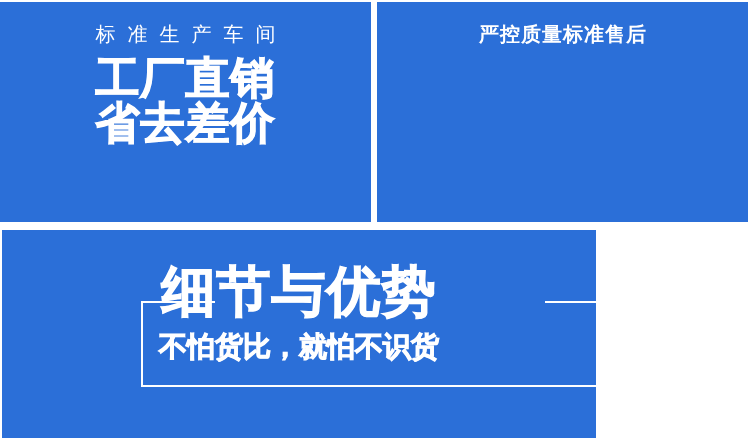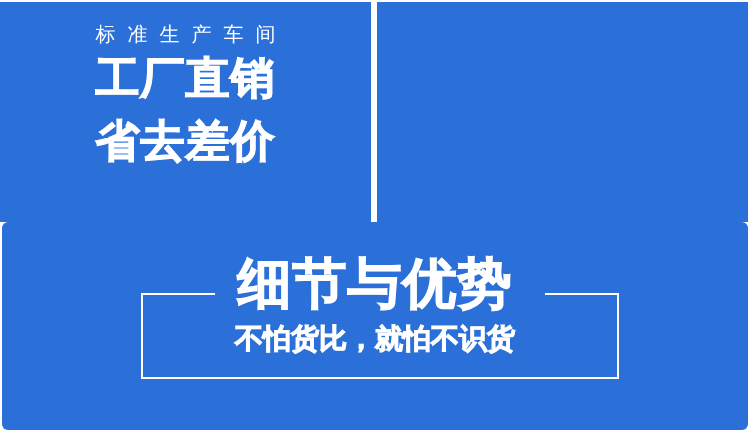--- a/index.html
+++ b/index.html
@@ -74,32 +74,31 @@
   .headline {
     color: #ffffff;
     font-weight: 900;
     font-size: 44px;
     line-height: 1.02;
     letter-spacing: 1px;
     white-space: nowrap;
     -webkit-text-stroke: 1.2px #ffffff;
   }
   .headline.l1 { margin-top: 12px; }
-  .headline.l2 { margin-top: 18px; }
+  .headline.l2 { margin-top: 0; }
 
   
   .bottom-panel {
     position: absolute;
     left: 2px;
-    top: 222px;
-    width: 746px;
+    top: 230px;
+    width: 594px;
     height: 208px;
     background: #2B6FD8;
     overflow: hidden;
-    border-radius: 6px;
   }
 
   
   .frame {
     position: absolute;
     left: 139px;   
     top: 72px;     
     width: 478px;
     height: 85px;
     box-sizing: border-box;
@@ -156,20 +155,21 @@
     <div class="panel">
       <div class="panel-inner">
         <div class="eyebrow spaced">标准生产车间</div>
         <div class="headline l1">工厂直销</div>
         <div class="headline l2">省去差价</div>
       </div>
     </div>
 
     <div class="panel">
       <div class="panel-inner">
+        <div class="eyebrow tight">严控质量标准售后</div>
       </div>
     </div>
 
   </div>
 
   <div class="bottom-panel">
     <div class="frame"></div>
     <div class="frame-top-left"></div>
     <div class="frame-top-right"></div>
 

